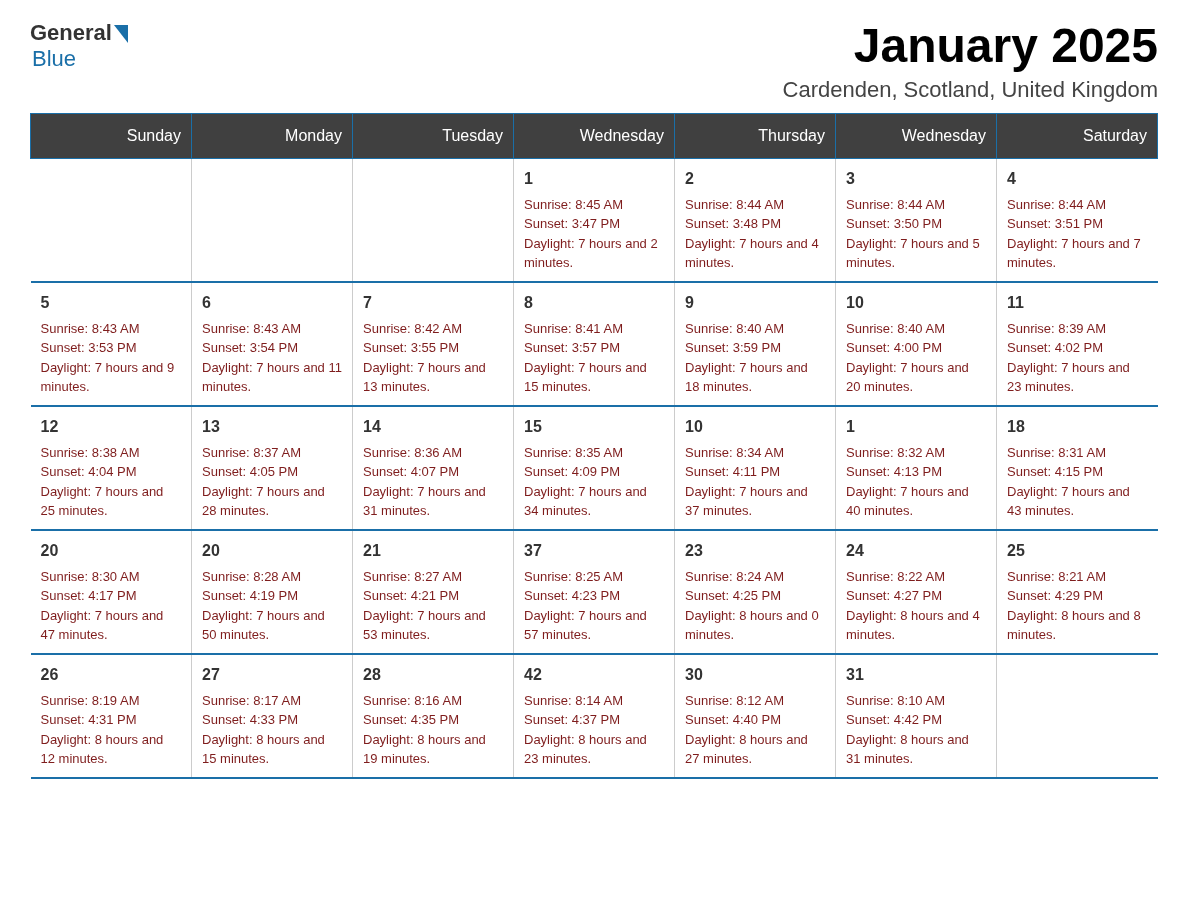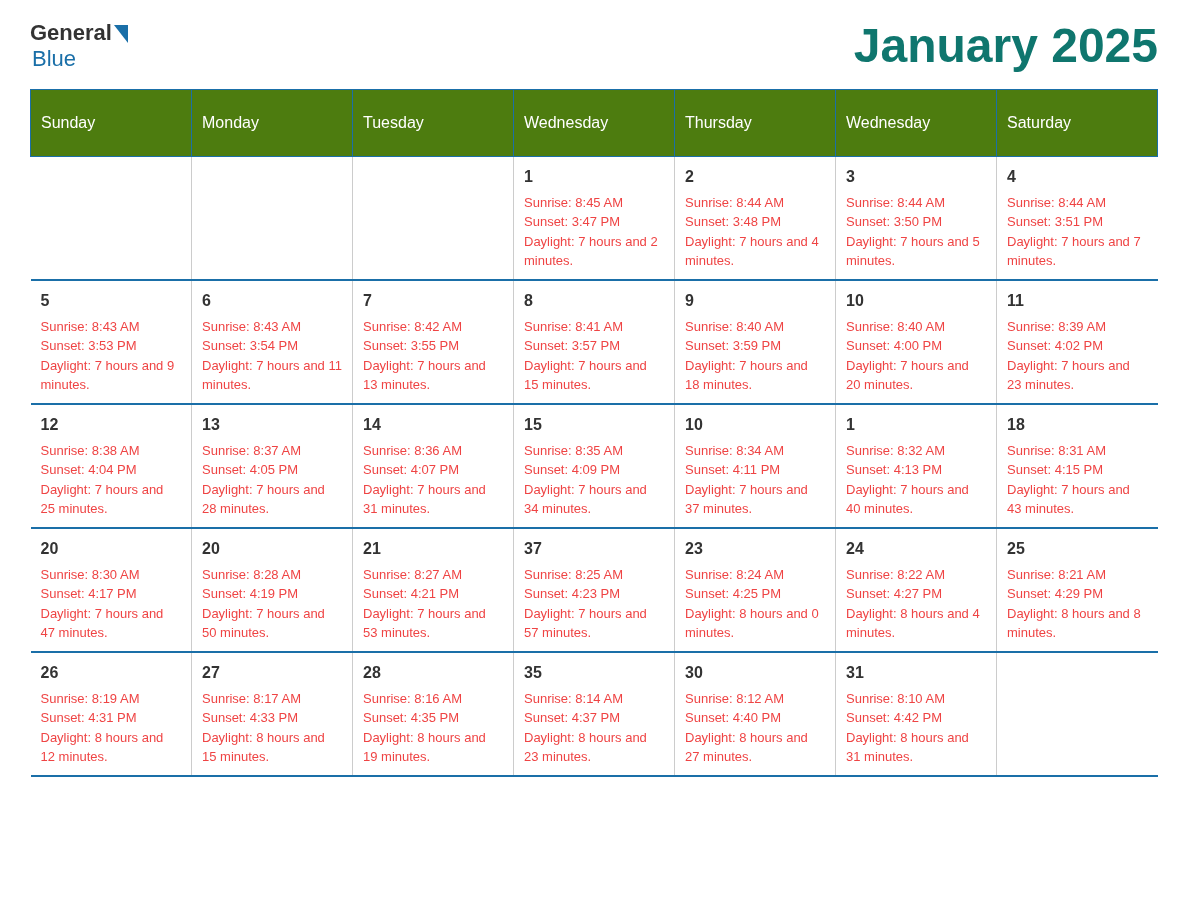--- a/index.html
+++ b/index.html
@@ -8,21 +8,21 @@
       background: #fff;
       color: #333;
       width: 1188px;
       min-height: 918px;
       padding: 20px 30px;
     }
     .header {
       display: flex;
       justify-content: space-between;
       align-items: flex-start;
-      margin-bottom: 16px;
+      margin-bottom: 10px;
     }
     .logo {
       display: flex;
       align-items: center;
       gap: 4px;
     }
     .logo-text-general {
       font-size: 22px;
       font-weight: bold;
       color: #333;
@@ -40,40 +40,40 @@
       border-top: 18px solid #1a6fa8;
       margin-left: 2px;
       margin-top: 2px;
     }
     .title-section {
       text-align: right;
     }
     .calendar-title {
       font-size: 48px;
       font-weight: bold;
-      color: #0f766e;
+      color: #000000;
       line-height: 1.1;
     }
     .calendar-subtitle {
       font-size: 22px;
       color: #444;
       margin-top: 4px;
     }
     .calendar-table {
       width: 100%;
       border-collapse: collapse;
       margin-top: 10px;
     }
     .calendar-table thead tr th {
-      background-color: #4d7c0f;
+      background-color: #404040;
       color: #fff;
       font-size: 16px;
       font-weight: normal;
-      padding: 24px 10px;
-      text-align: left;
+      padding: 13px 10px;
+      text-align: right;
       border: 1px solid #1a6fa8;
     }
     .calendar-table tbody tr {
       border-bottom: 2px solid #1a6fa8;
     }
     .calendar-table tbody tr td {
       vertical-align: top;
       padding: 8px 10px;
       font-size: 13px;
       line-height: 1.5;
@@ -84,21 +84,21 @@
     .calendar-table tbody tr td:last-child {
       border-right: none;
     }
     .day-number {
       font-size: 16px;
       font-weight: bold;
       display: block;
       margin-bottom: 4px;
     }
     .day-info {
-      color: #ef4444;
+      color: #7f1d1d;
       font-size: 13px;
     }
     .empty-cell {
       background: #fff;
     }
   </style>
 </head>
 <body>
 
 <div class="header">
@@ -106,20 +106,21 @@
     <div style="display:flex; flex-direction:column; align-items:flex-start;">
       <div style="display:flex; align-items:center;">
         <span class="logo-text-general">General</span>
         <div class="logo-triangle"></div>
       </div>
       <span class="logo-text-blue" style="margin-left:2px;">Blue</span>
     </div>
   </div>
   <div class="title-section">
     <div class="calendar-title">January 2025</div>
+    <div class="calendar-subtitle">Cardenden, Scotland, United Kingdom</div>
   </div>
 </div>
 
 <table class="calendar-table">
   <thead>
     <tr>
     <th>Sunday</th>
         <th>Monday</th>
         <th>Tuesday</th>
         <th>Wednesday</th>
@@ -247,21 +248,21 @@
         </td>
         <td>
           <span class="day-number">27</span>
           <div class="day-info">Sunrise: 8:17 AM<br>Sunset: 4:33 PM<br>Daylight: 8 hours and 15 minutes.</div>
         </td>
         <td>
           <span class="day-number">28</span>
           <div class="day-info">Sunrise: 8:16 AM<br>Sunset: 4:35 PM<br>Daylight: 8 hours and 19 minutes.</div>
         </td>
         <td>
-          <span class="day-number">35</span>
+          <span class="day-number">42</span>
           <div class="day-info">Sunrise: 8:14 AM<br>Sunset: 4:37 PM<br>Daylight: 8 hours and 23 minutes.</div>
         </td>
         <td>
           <span class="day-number">30</span>
           <div class="day-info">Sunrise: 8:12 AM<br>Sunset: 4:40 PM<br>Daylight: 8 hours and 27 minutes.</div>
         </td>
         <td>
           <span class="day-number">31</span>
           <div class="day-info">Sunrise: 8:10 AM<br>Sunset: 4:42 PM<br>Daylight: 8 hours and 31 minutes.</div>
         </td>

